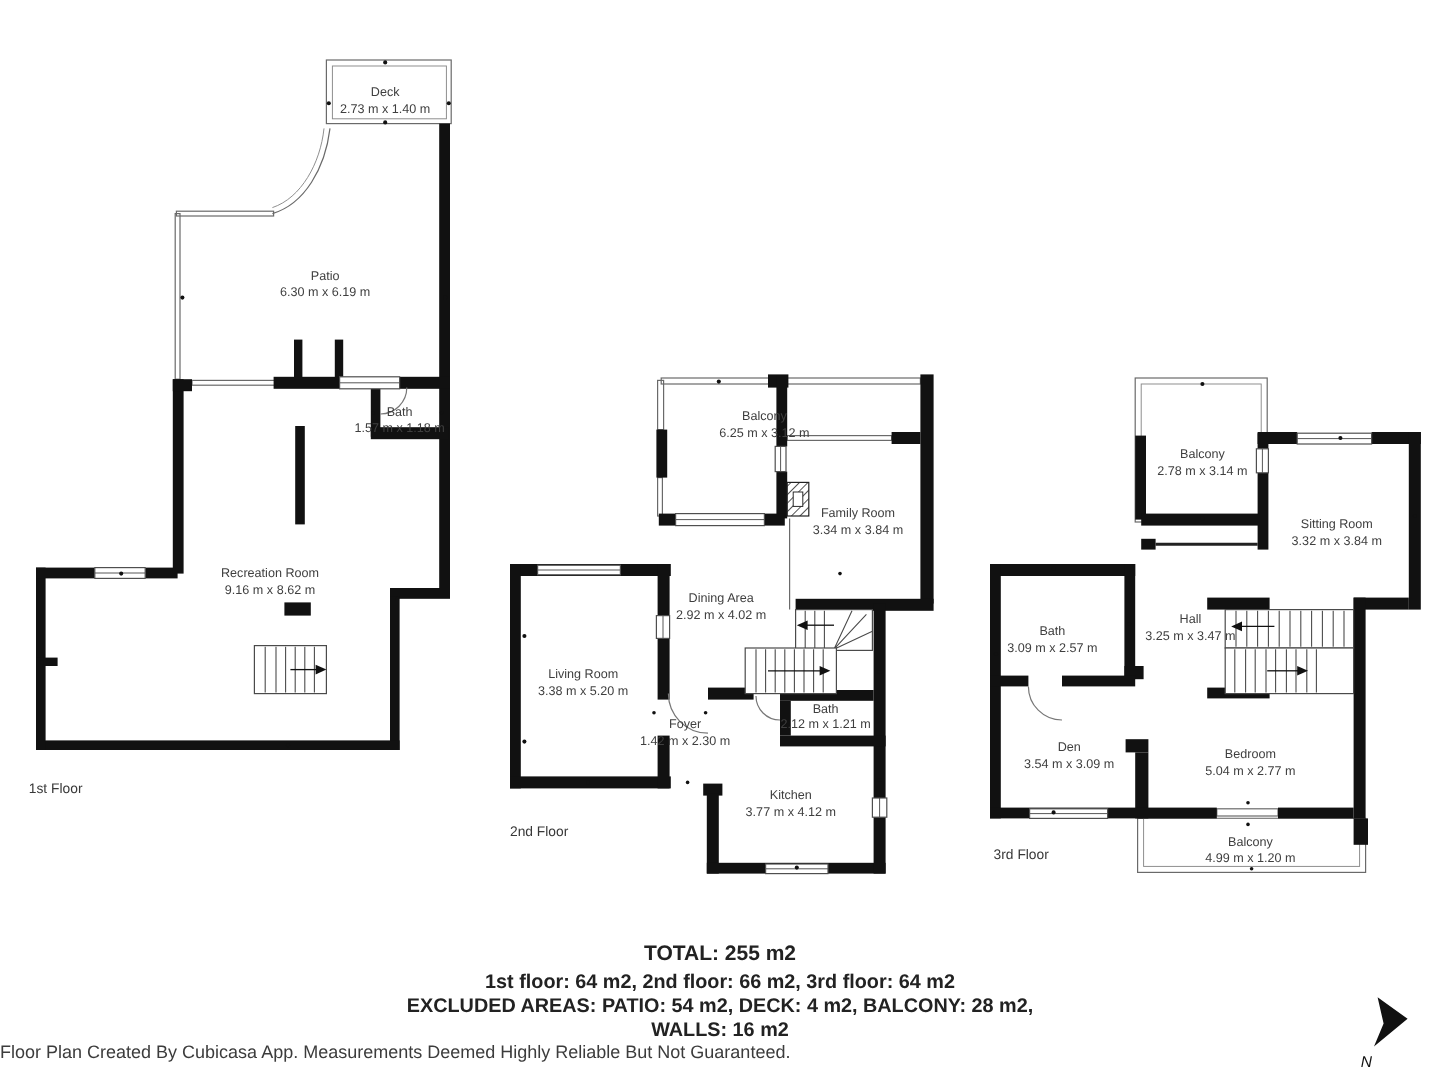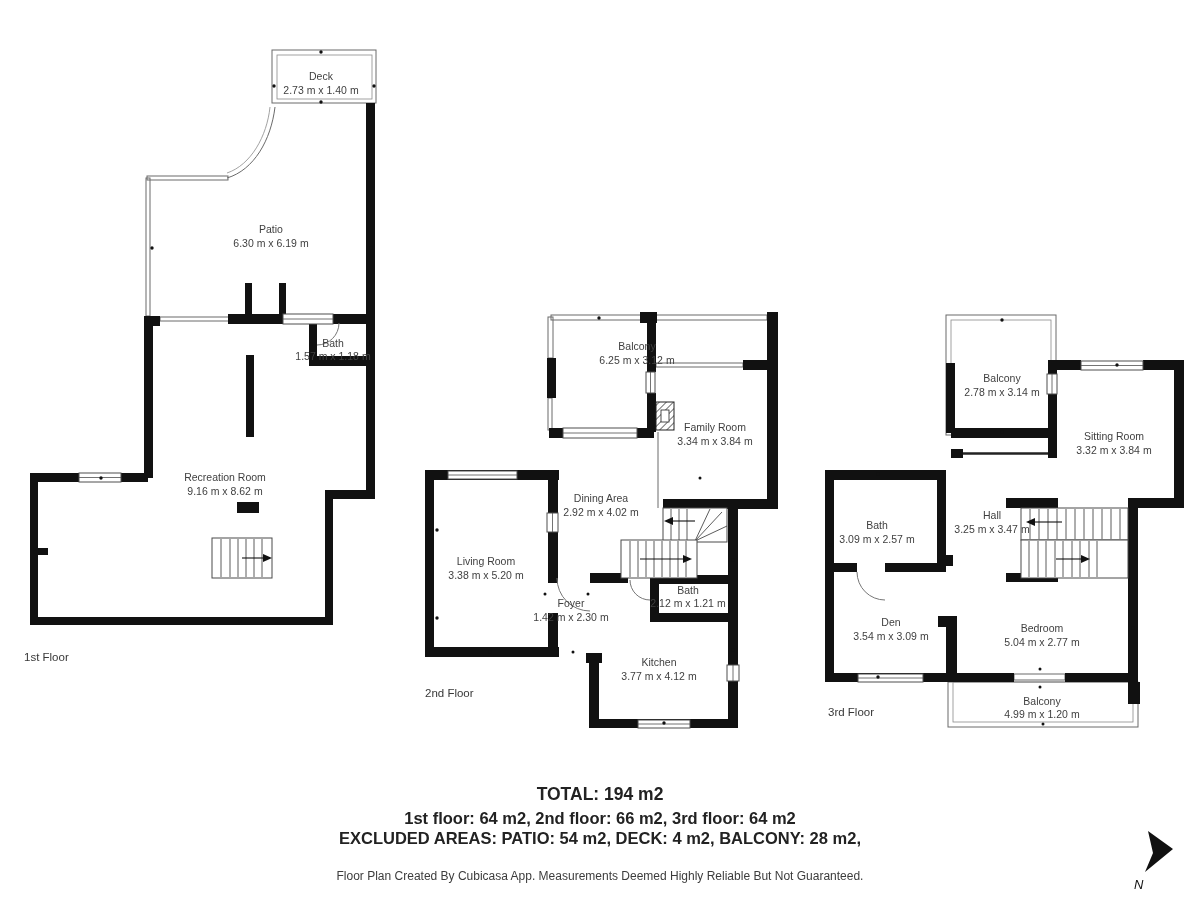--- a/index.html
+++ b/index.html
@@ -15,22 +15,22 @@
   .winbox{fill:#ffffff;stroke:#4f4f4f;stroke-width:1;}
   .winline{stroke:#4f4f4f;stroke-width:0.8;}
   .stair{fill:#ffffff;stroke:#4a4a4a;stroke-width:1;}
   .tread{fill:none;stroke:#4a4a4a;stroke-width:0.9;}
   .arc{fill:none;stroke:#777777;stroke-width:1;}
   .arrowline{stroke:#111;stroke-width:1.1;fill:none;}
   .dot{fill:#111111;}
   #summary{position:absolute;left:0;top:784px;width:1200px;text-align:center;color:#222222;}
   #summary .total{font-size:17.5px;font-weight:700;margin-bottom:3px;}
   #summary .line{font-size:16.5px;line-height:1.22;font-weight:bold;}
-  #footer{position:absolute;left:0;top:869px;width:1200px;text-align:center;
-          font-size:12px;color:#3c3c3c;}
+  #footer{position:absolute;left:0;top:869px;width:1200px;text-align:left;
+          font-size:15px;color:#3c3c3c;}
 </style>
 </head>
 <body>
 
 <div id="stage">
 <svg width="1200" height="900" viewBox="0 0 1200 900">
   <defs>
     <pattern id="hatch" width="5" height="5" patternUnits="userSpaceOnUse" patternTransform="rotate(45)">
       <line x1="0" y1="0" x2="0" y2="5" stroke="#333" stroke-width="1.4"></line>
     </pattern>
@@ -319,18 +319,19 @@
     <text class="floor-label" x="828" y="716">3rd Floor</text>
   </g>
 
   <g>
     <polygon points="1148,831 1173,849 1145,872 1153,853" fill="#111111"></polygon>
     <text x="1134" y="889" font-size="13" font-style="italic" font-family="Liberation Sans, sans-serif" fill="#111111">N</text>
   </g>
 </svg>
 
 <div id="summary">
-  <div class="total">TOTAL: 194 m2</div>
+  <div class="total">TOTAL: 255 m2</div>
   <div class="line">1st floor: 64 m2, 2nd floor: 66 m2, 3rd floor: 64 m2</div>
   <div class="line">EXCLUDED AREAS: PATIO: 54 m2, DECK: 4 m2, BALCONY: 28 m2,</div>
+  <div class="line">WALLS: 16 m2</div>
 </div>
 <div id="footer">Floor Plan Created By Cubicasa App. Measurements Deemed Highly Reliable But Not Guaranteed.</div>
 </div>
 
 </body></html>

